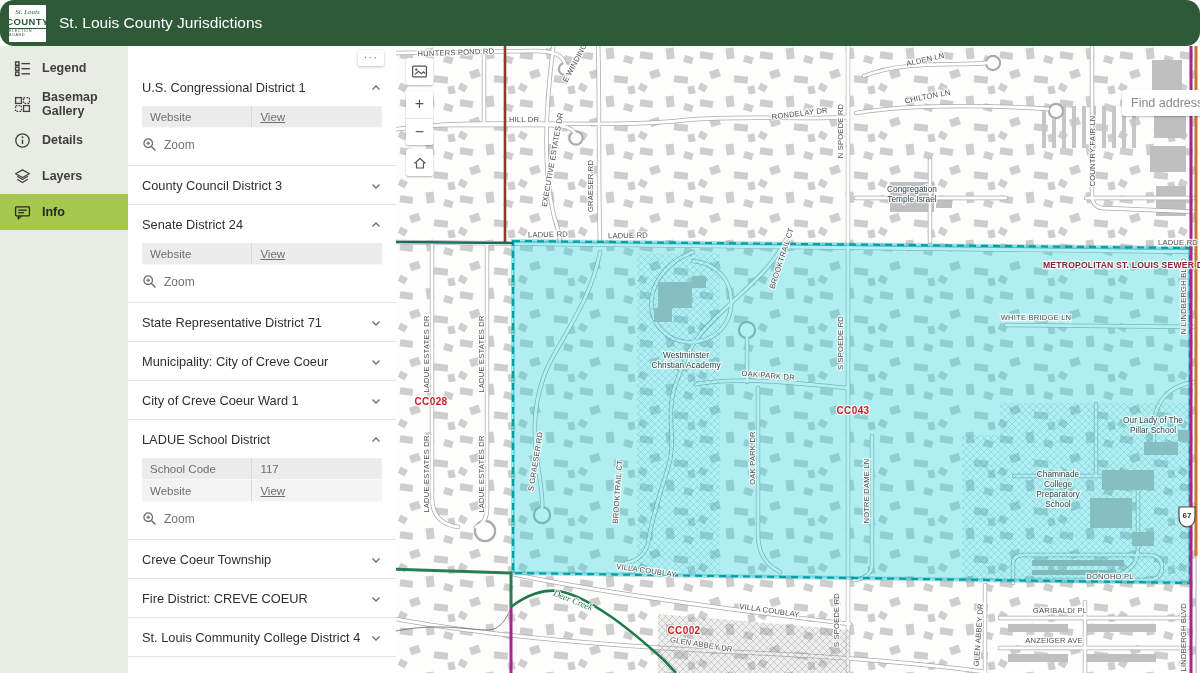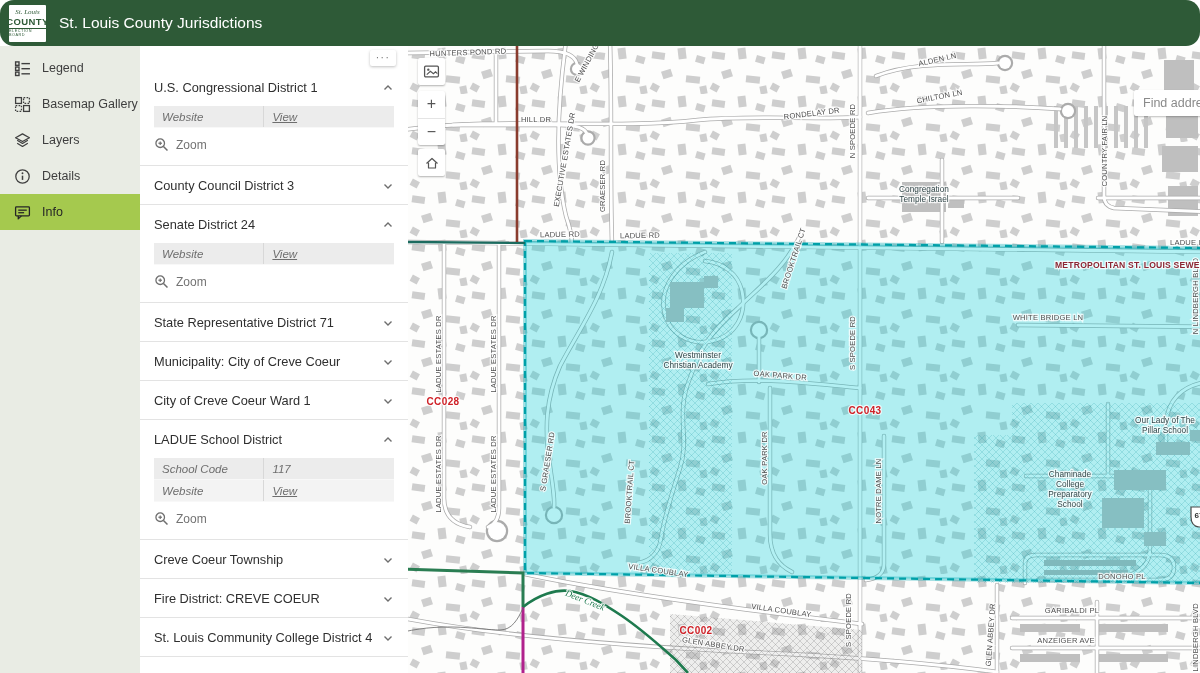--- a/index.html
+++ b/index.html
@@ -12,39 +12,39 @@
           display:flex;align-items:center;padding-left:9px;border-radius:14px;}
   #logo{width:37px;height:37px;background:#fff;border-radius:1px;display:flex;flex-direction:column;
         align-items:center;justify-content:center;line-height:1;}
   #logo .script{font-family:"Liberation Serif",serif;font-style:italic;font-size:7px;color:#2e5a37;margin-bottom:1px;}
   #logo .county{font-size:9.5px;font-weight:bold;color:#2e5a37;letter-spacing:.4px;}
   #logo .board{font-size:3.8px;color:#2e5a37;letter-spacing:.5px;margin-top:1.5px;border-top:.5px solid #2e5a37;padding-top:1px;}
   #app-title{color:#fff;font-size:15.5px;margin-left:13px;font-weight:400;}
 
   
   #body-row{position:absolute;top:46px;left:0;width:1200px;height:627px;display:flex;}
-  #sidebar{width:140px;height:100%;background:#e9ece4;padding-top:4px;flex:none;}
+  #sidebar{width:128px;height:100%;background:#e9ece4;padding-top:4px;flex:none;font-weight:bold;}
   .side-item{height:36px;display:flex;align-items:center;padding-left:14px;cursor:pointer;color:#3e3e3e;}
   .side-item.active{background:#a5c94e;color:#262626;}
   .side-icon{width:17px;height:17px;margin-right:11px;flex:none;display:flex;}
   .side-label{font-size:12.5px;}
 
   
   #panel{width:268px;height:100%;background:#fff;flex:none;position:relative;overflow:hidden;}
   #panel-menu-row{height:22px;position:relative;}
   #menu-btn{position:absolute;top:4px;right:12px;width:26px;height:16px;background:#fff;border:none;
             border-radius:2px;box-shadow:0 1px 3px rgba(0,0,0,.25);color:#6e6e6e;font-size:10px;
             letter-spacing:1.5px;line-height:10px;cursor:pointer;padding:0;}
   .section{border-bottom:1px solid #e3e3e3;}
   .sec-head{display:flex;justify-content:space-between;align-items:center;padding:12px 14px 11px 14px;cursor:pointer;}
   .sec-title{font-size:12.8px;color:#2f2f2f;}
   .chev{width:12px;height:12px;display:flex;flex:none;}
   .sec-table{margin:0 14px 4px 14px;}
   .trow{display:flex;height:22px;align-items:center;background:#ececec;border-bottom:1px solid #f8f8f8;
-        font-size:11.5px;color:#6e6e6e;font-style:italic;}
+        font-size:11.5px;color:#6e6e6e;}
   .trow.alt{background:#f3f3f3;}
   .tcell{padding:0 8px;overflow:hidden;white-space:nowrap;}
   .tlabel{width:46%;border-right:1px solid #d8d8d8;height:100%;display:flex;align-items:center;}
   .tval{flex:1;}
   .tval.link{text-decoration:underline;cursor:pointer;}
   .zoomlink{display:flex;align-items:center;gap:7px;margin:9px 14px 13px 14px;color:#737373;
             font-size:12px;cursor:pointer;}
 
   
   #map{position:relative;flex:1;height:100%;overflow:hidden;background:#fdfdfc;}
@@ -110,38 +110,38 @@
                 <rect x="1.5" y="9" width="5.5" height="5.5" stroke-dasharray="1.6 1.2"></rect>
                 <rect x="9" y="9" width="5.5" height="5.5"></rect>
               </g>
             </svg>
           </span>
           <span class="side-label">Basemap Gallery</span>
         </div>
         <div class="side-item">
           <span class="side-icon">
             <svg width="17" height="17" viewBox="0 0 16 16">
+              <circle cx="8" cy="8" r="6.3" stroke="#3f3f3f" fill="none" stroke-width="1.2"></circle>
+              <line x1="8" y1="7.2" x2="8" y2="11.2" stroke="#3f3f3f" stroke-width="1.4"></line>
+              <circle cx="8" cy="4.9" r="0.9" fill="#3f3f3f"></circle>
+            </svg>
+          </span>
+          <span class="side-label">Details</span>
+        </div>
+        <div class="side-item">
+          <span class="side-icon">
+            <svg width="17" height="17" viewBox="0 0 16 16">
               <g stroke="#3f3f3f" fill="none" stroke-width="1.2" stroke-linejoin="round">
                 <path d="M8,1.8 L14.5,5.4 L8,9 L1.5,5.4 Z"></path>
                 <path d="M3,7.8 L8,10.8 L13,7.8"></path>
                 <path d="M3,10.6 L8,13.6 L13,10.6"></path>
               </g>
             </svg>
           </span>
           <span class="side-label">Layers</span>
-        </div>
-        <div class="side-item">
-          <span class="side-icon">
-            <svg width="17" height="17" viewBox="0 0 16 16">
-              <circle cx="8" cy="8" r="6.3" stroke="#3f3f3f" fill="none" stroke-width="1.2"></circle>
-              <line x1="8" y1="7.2" x2="8" y2="11.2" stroke="#3f3f3f" stroke-width="1.4"></line>
-              <circle cx="8" cy="4.9" r="0.9" fill="#3f3f3f"></circle>
-            </svg>
-          </span>
-          <span class="side-label">Details</span>
         </div>
         <div class="side-item active">
           <span class="side-icon">
             <svg width="17" height="17" viewBox="0 0 16 16">
               <g stroke="#262626" fill="none" stroke-width="1.2" stroke-linejoin="round">
                 <rect x="1.5" y="2.8" width="13" height="8.4" rx="0.8"></rect>
                 <line x1="4" y1="5.8" x2="12" y2="5.8"></line>
                 <line x1="4" y1="8.2" x2="9.5" y2="8.2"></line>
                 <path d="M4,11.2 V14 L7,11.2"></path>
               </g>

